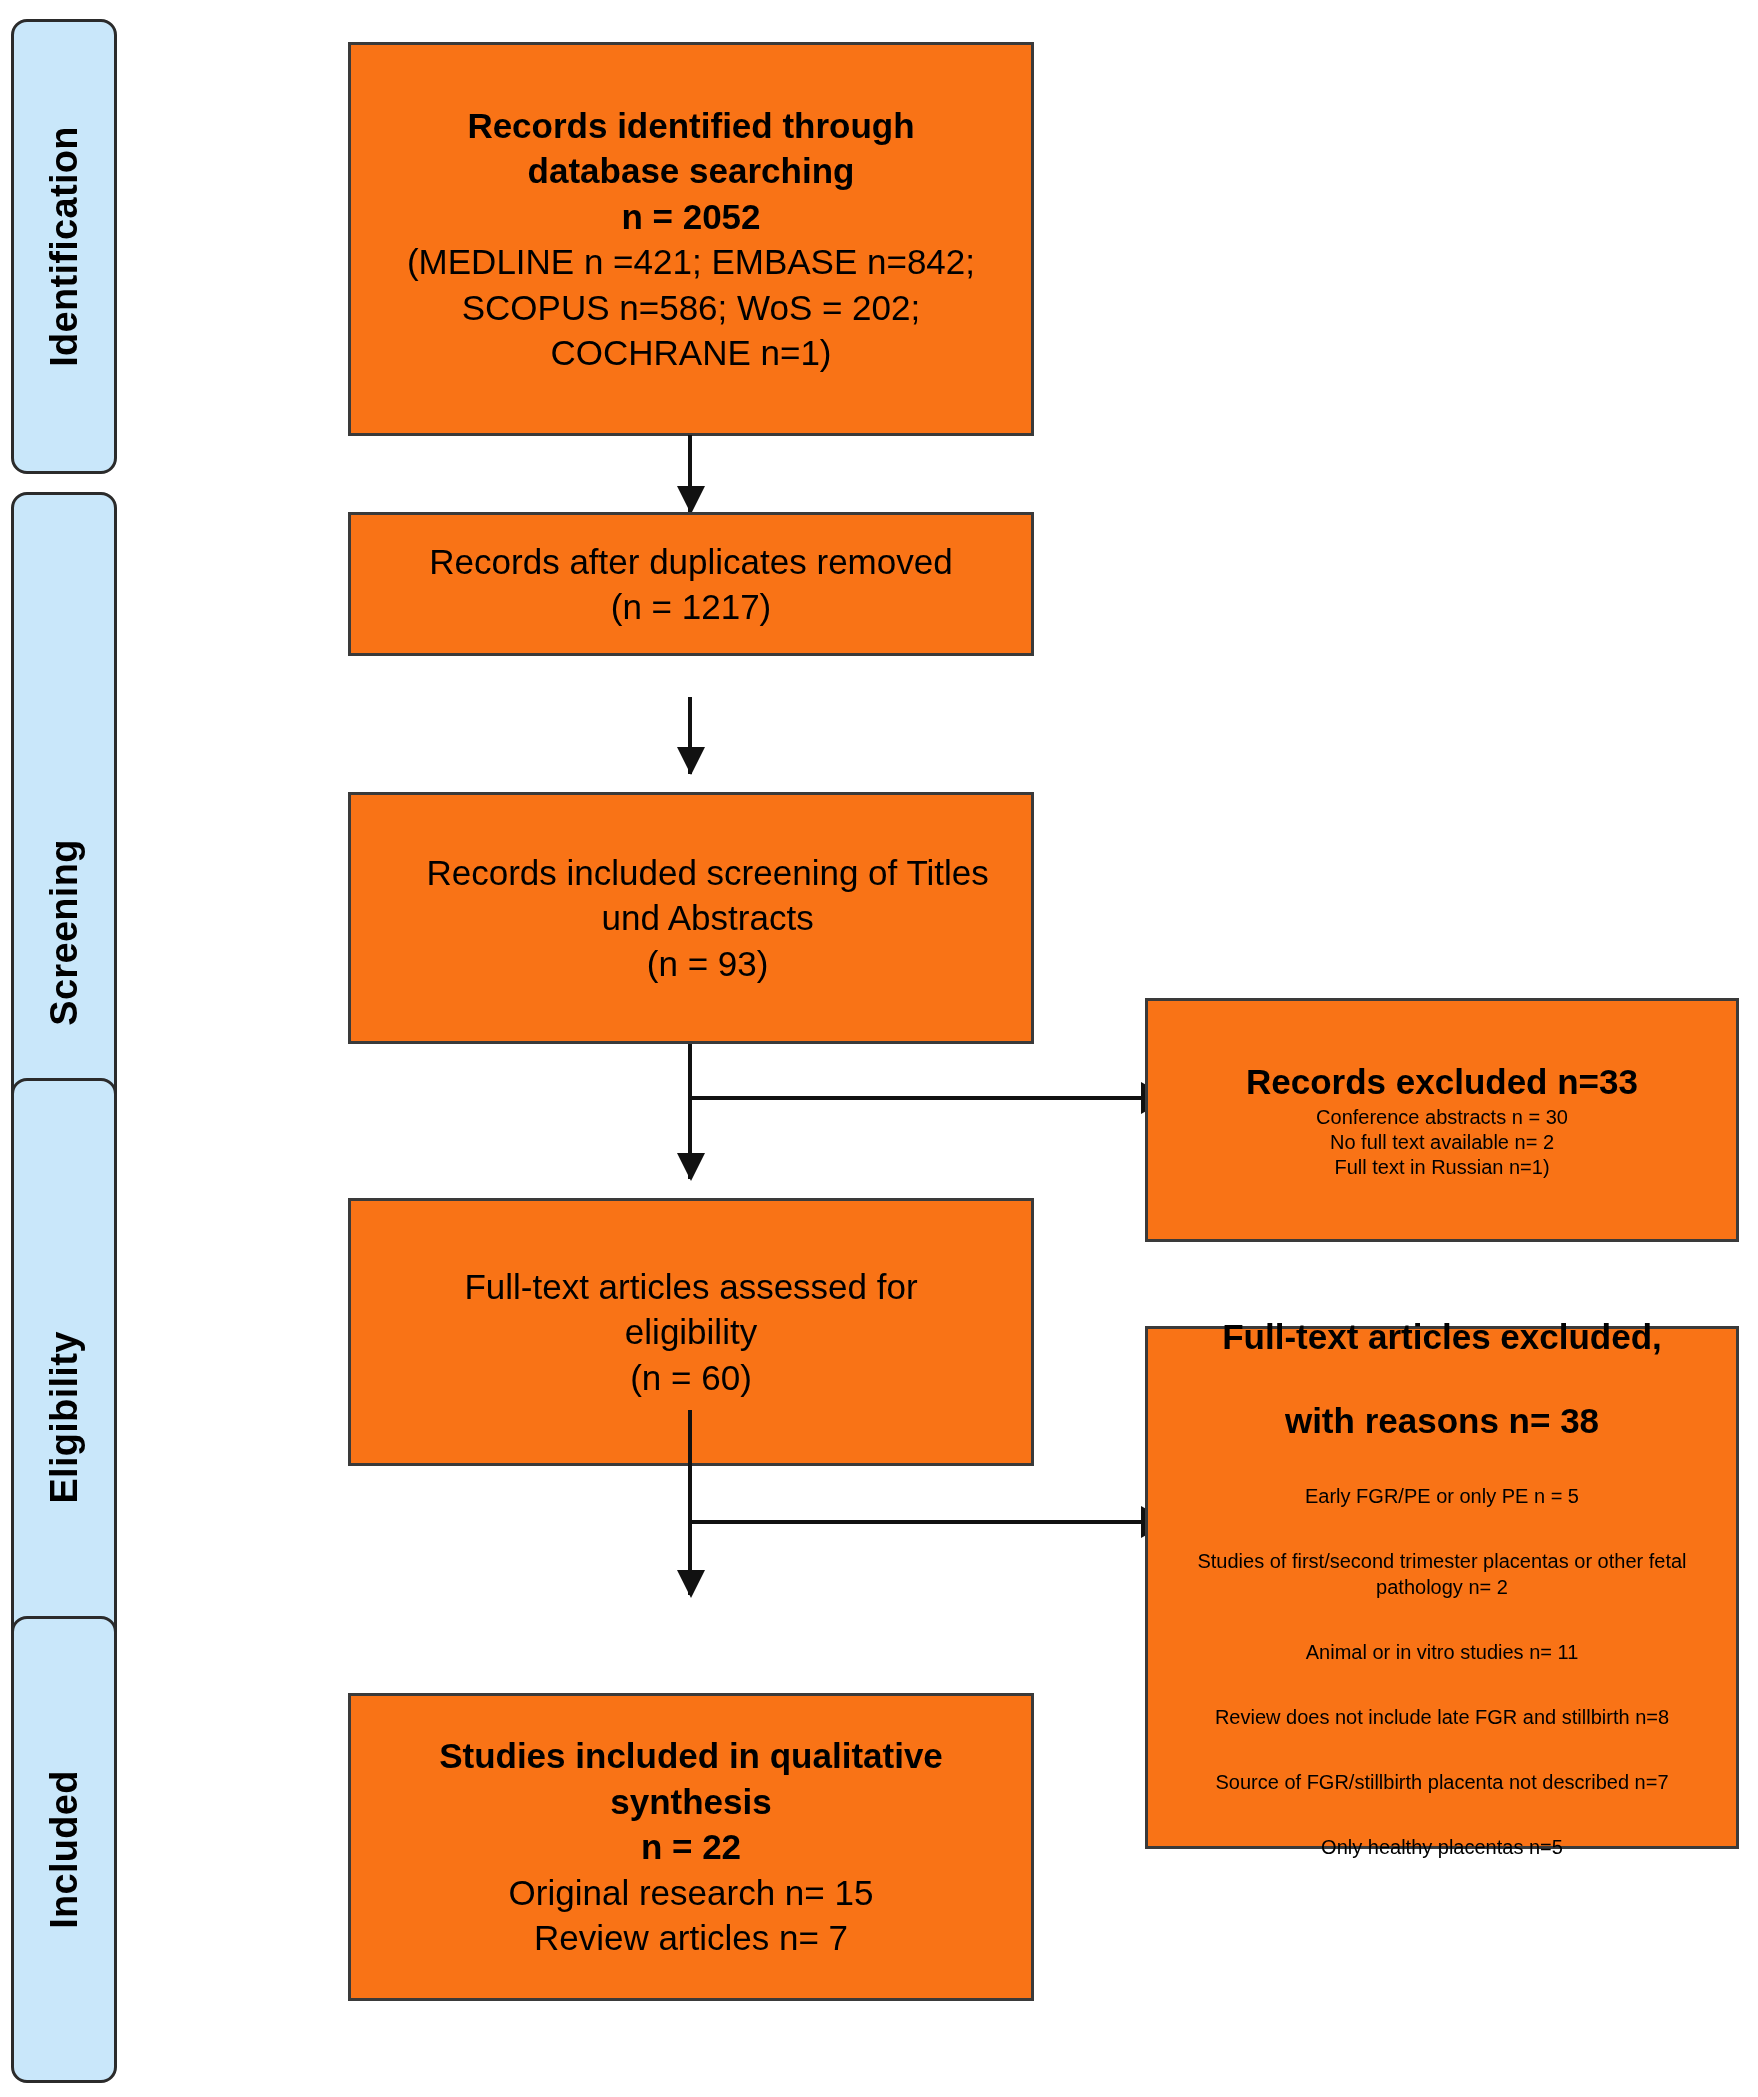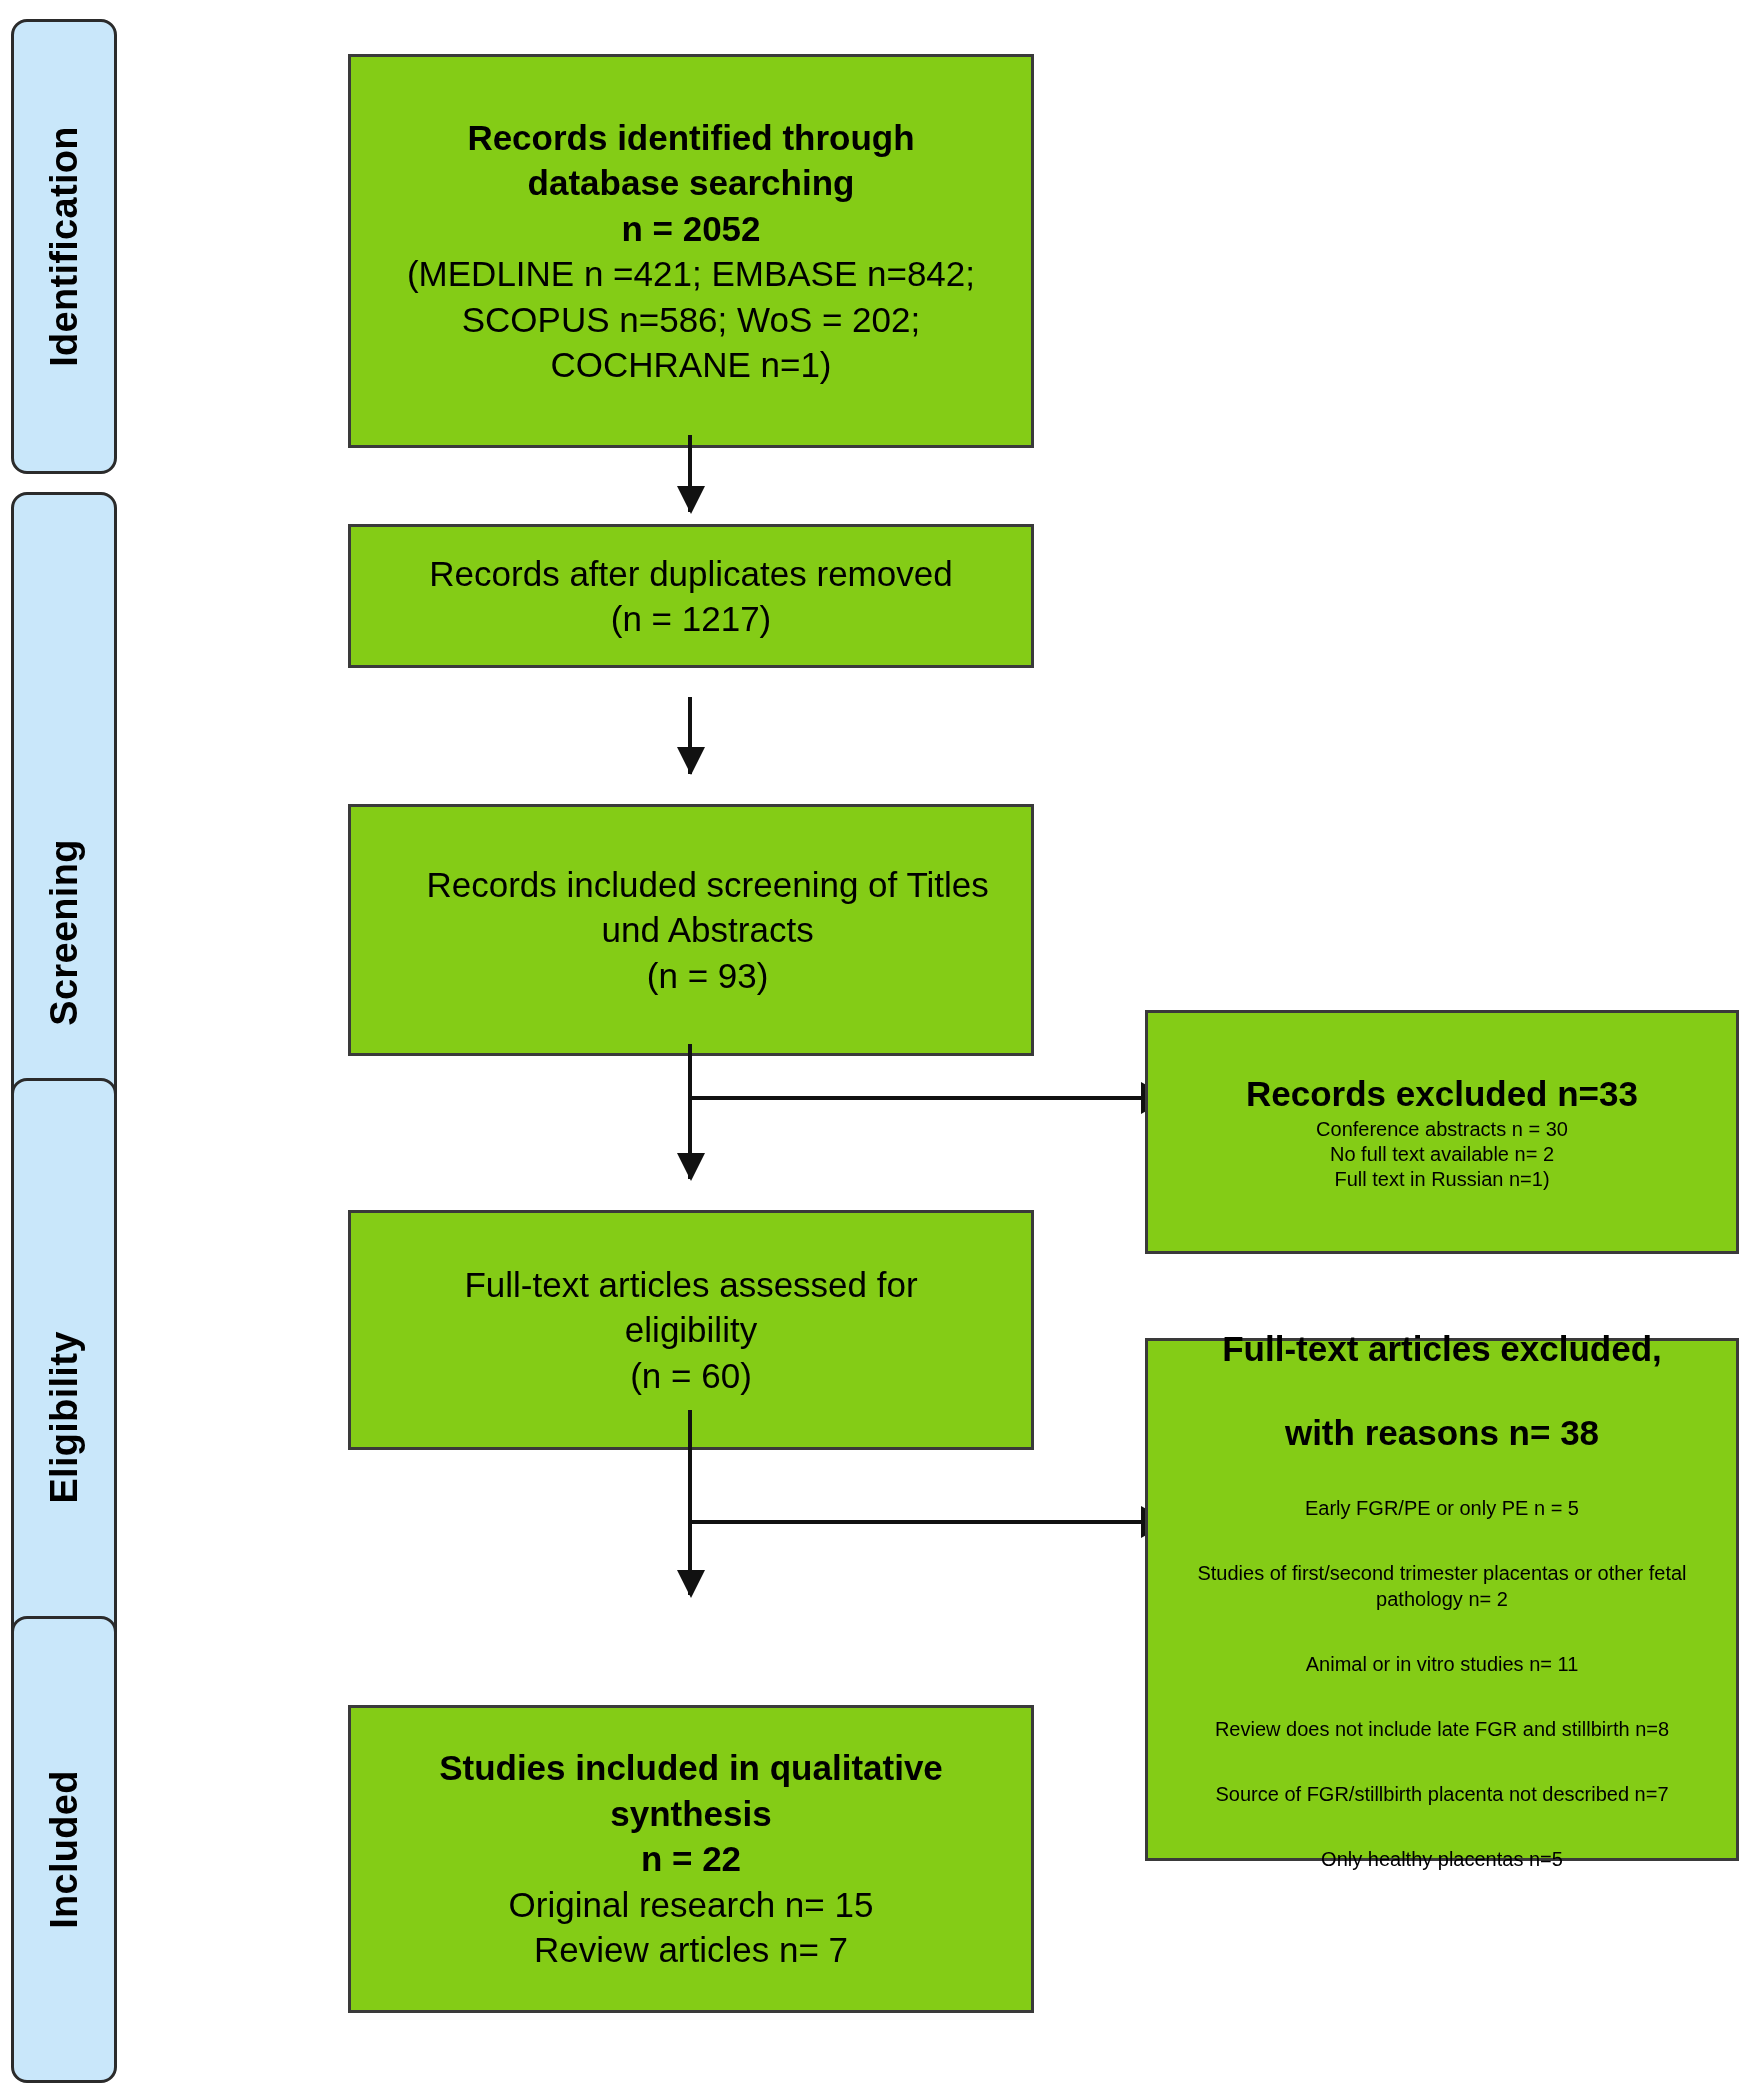--- a/index.html
+++ b/index.html
@@ -37,30 +37,29 @@
     white-space: nowrap;
     font-weight: bold;
     font-size: 38px;
     letter-spacing: 0.3px;
     color: #000000;
   }
 
   
   .flow-box {
     position: absolute;
-    background: #84cc16;
+    background: #f97316;
     border: 3.1px solid #3a3a3a;
     box-sizing: border-box;
     display: flex;
     flex-direction: column;
     align-items: center;
     justify-content: center;
     padding: 6.2px 14.8px;
     text-align: center;
-    margin-top: 12px;
   }
   .flow-box .line {
     display: block;
     width: 100%;
     font-size: 35px;
     line-height: 1.30;
     color: #000000;
     white-space: nowrap;
   }
   .flow-box .line.bold { font-weight: bold; }
@@ -145,21 +144,21 @@
   <div class="arrow-right" style="left:1141px;top:1082px;"></div>
   <div class="arrow-down" style="left:677px;top:1153px;"></div>
 
   <div class="flow-box small" style="left:1145px;top:998px;width:594px;height:244px;text-align:center;">
     <span class="line bold">Records excluded n=33</span>
     <span class="line">Conference abstracts n = 30</span>
     <span class="line">No full text available n= 2</span>
     <span class="line">Full text in Russian n=1)</span>
   </div>
 
-  <div class="flow-box" style="left:348px;top:1198px;width:686px;height:240px;text-align:center;">
+  <div class="flow-box" style="left:348px;top:1198px;width:686px;height:268px;text-align:center;">
     <span class="line">Full-text articles assessed for</span>
     <span class="line">eligibility</span>
     <span class="line">(n = 60)</span>
   </div>
 
   <div class="vline" style="left:688px;top:1410px;height:185px;"></div>
   <div class="hline" style="left:688px;top:1520px;width:455px;"></div>
   <div class="arrow-right" style="left:1141px;top:1506px;"></div>
   <div class="arrow-down" style="left:677px;top:1570px;"></div>
 

